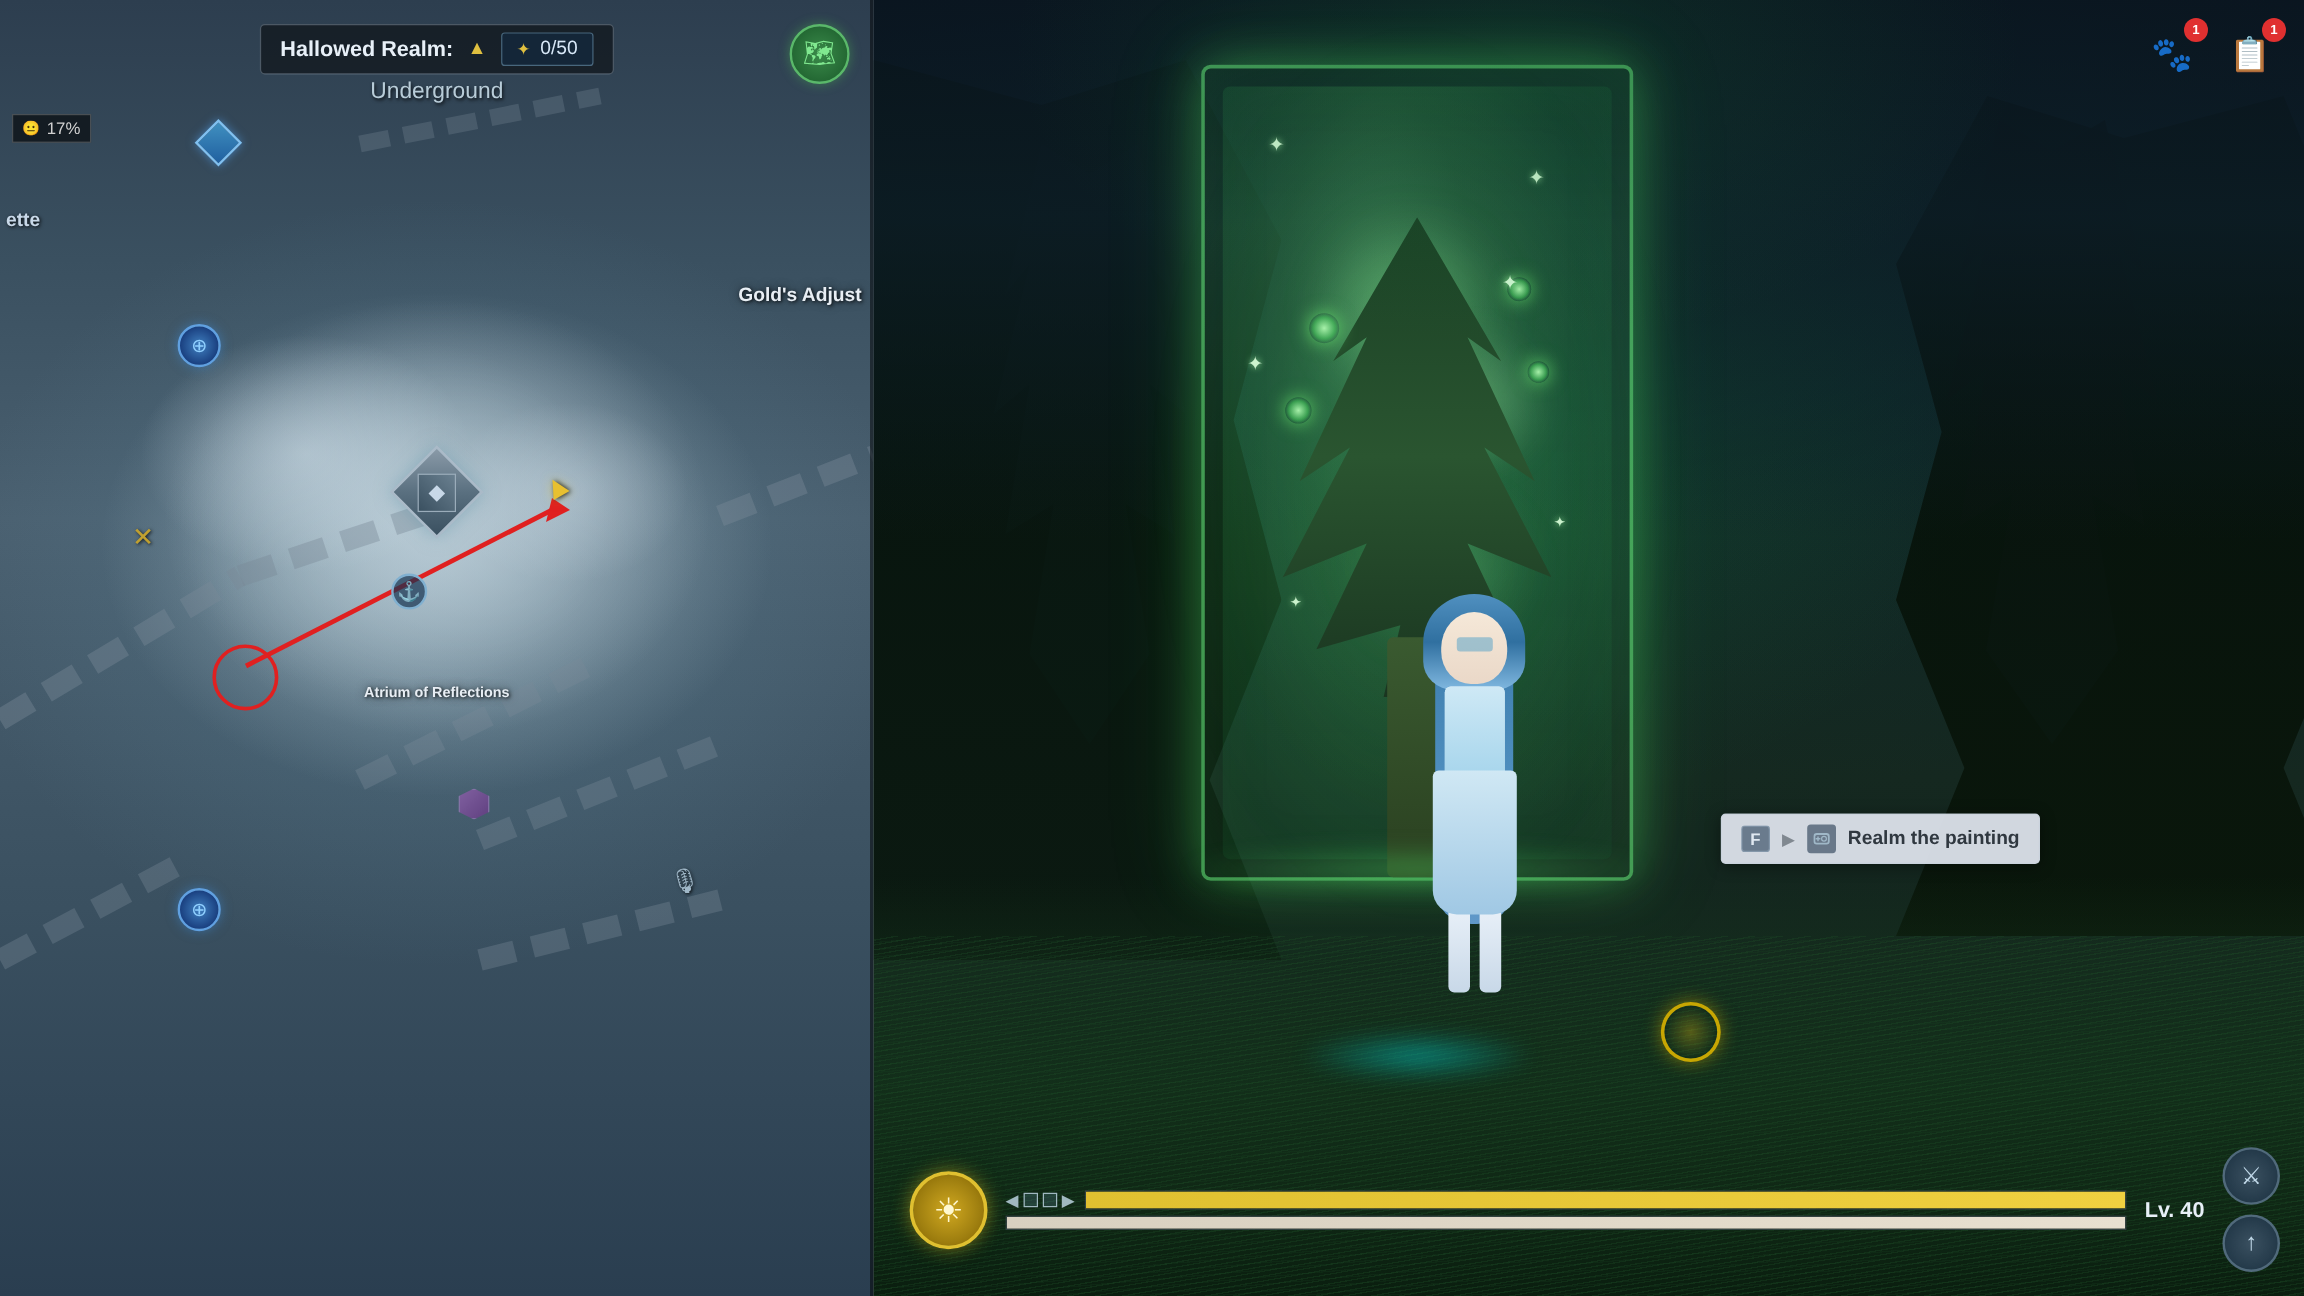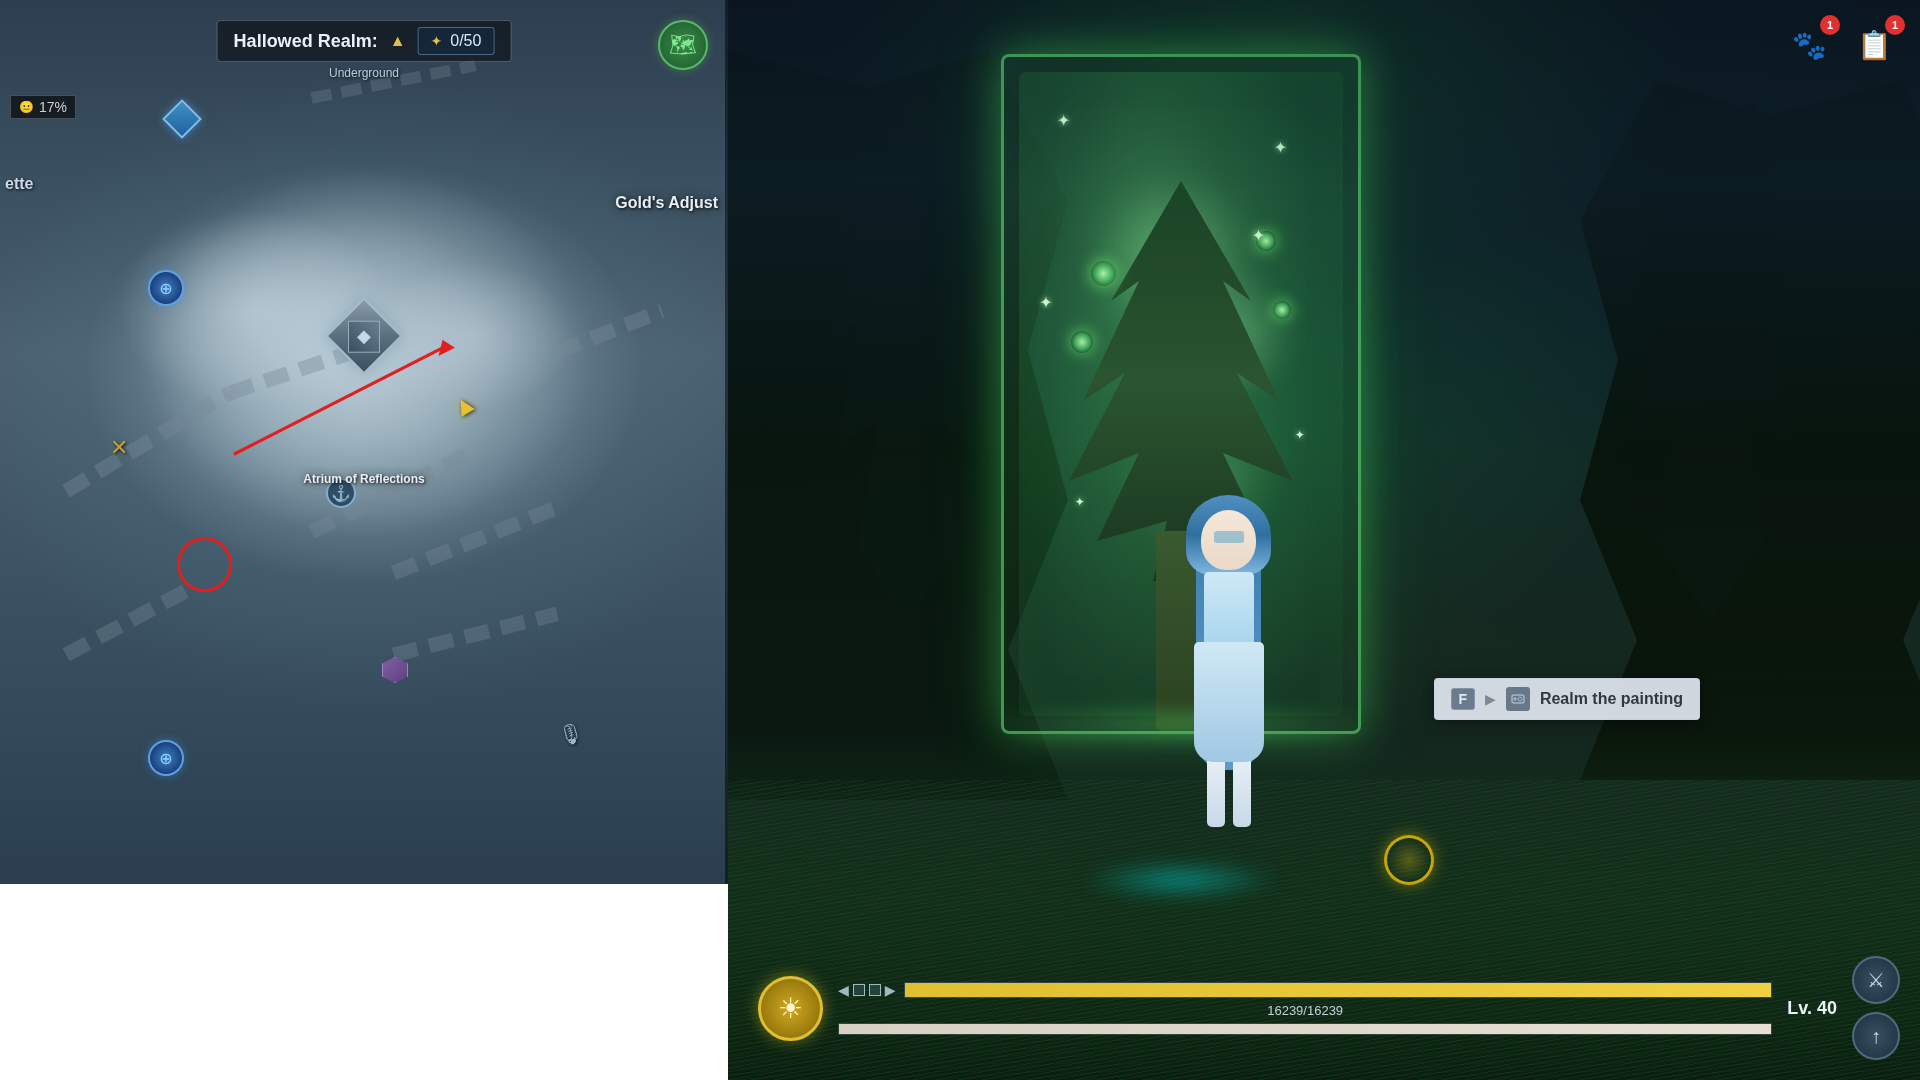--- a/index.html
+++ b/index.html
@@ -7,21 +7,21 @@
       width: 1920px;
       height: 1080px;
       overflow: hidden;
       font-family: 'Arial', sans-serif;
       display: flex;
     }
 
     
     .left-panel {
       width: 728px;
-      height: 884px;
+      height: 1080px;
       position: relative;
       overflow: hidden;
       background: linear-gradient(135deg, #2a3a4a 0%, #1a2a35 30%, #3a4a55 60%, #4a5a65 100%);
     }
 
     .map-bg {
       position: absolute;
       inset: 0;
       background:
         radial-gradient(ellipse 400px 300px at 50% 42%, rgba(180,200,210,0.7) 0%, transparent 70%),
@@ -142,21 +142,21 @@
       font-size: 16px;
     }
 
     .counter-icon {
       color: #e0c040;
       font-size: 14px;
     }
 
     .area-sublabel {
       color: #b8ccd8;
-      font-size: 12px;
+      font-size: 19px;
       text-shadow: 1px 1px 3px rgba(0,0,0,0.8);
     }
 
     
     .minimap-btn {
       position: absolute;
       top: 20px;
       right: 20px;
       width: 50px;
       height: 50px;
@@ -1045,21 +1045,20 @@
           <span class="bar-btn">◀</span>
           <div class="bar-square"></div>
           <div class="bar-square"></div>
           <span class="bar-btn">▶</span>
         </div>
         <div class="health-bar-track">
           <div class="health-bar-fill" style="width:100%;"></div>
         </div>
       </div>
 
-      <div class="bar-label">16239/16239</div>
 
       <div class="health-bar-row">
         <div class="health-bar-track" style="height:12px;">
           <div class="stamina-bar-fill" style="width:100%;height:100%;"></div>
         </div>
       </div>
     </div>
 
     <span class="level-badge">Lv. 40</span>
 

